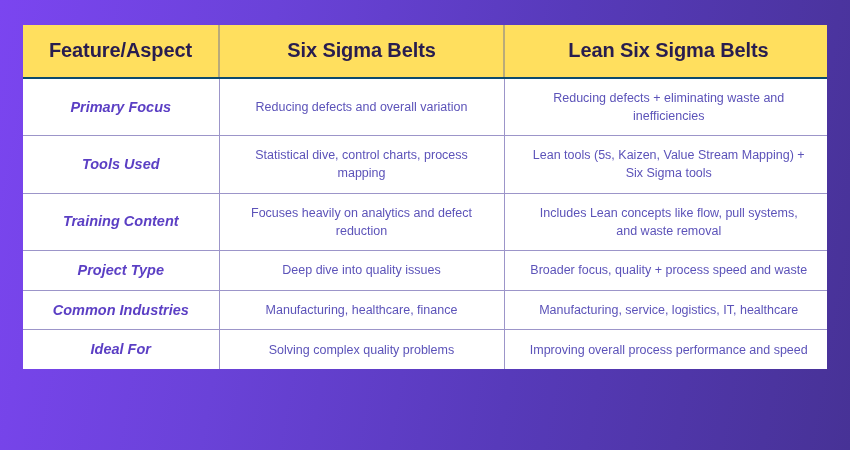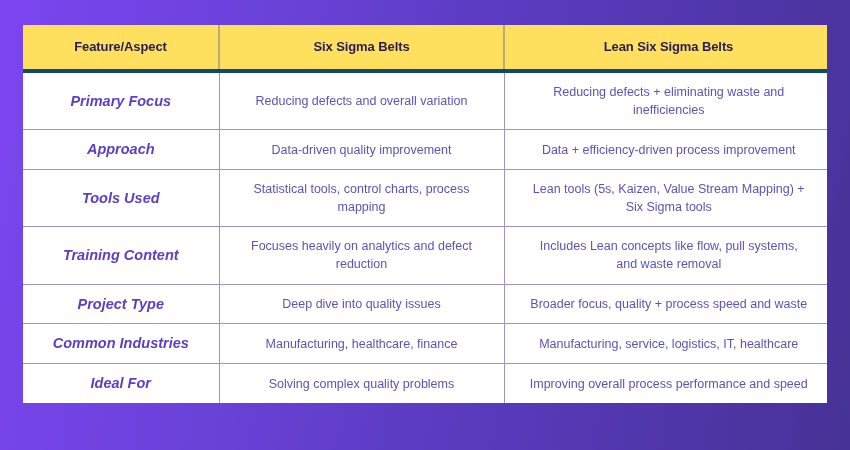--- a/index.html
+++ b/index.html
@@ -31,27 +31,27 @@
     background: #ffffff;
   }
 
   table.comparison col.c1 { width: 196px; }
   table.comparison col.c2 { width: 285px; }
   table.comparison col.c3 { width: 323px; }
 
   thead th {
     background: #ffdf5e;
     color: #281d4f;
-    font-size: 13px;
+    font-size: 20px;
     font-weight: bold;
     letter-spacing: -0.1px;
     text-align: center;
     padding: 14px 8px 15px 8px;
     border-right: 2px solid #b9ab79;
-    border-bottom: 4px solid #0c4a6e;
+    border-bottom: 2px solid #0c4a6e;
     box-sizing: border-box;
   }
   thead th:last-child { border-right: none; padding-left: 13px; }
 
   tbody td {
     border-right: 1.5px solid #9c95c9;
     border-bottom: 1.5px solid #9c95c9;
     box-sizing: border-box;
     vertical-align: middle;
     text-align: center;
@@ -96,27 +96,22 @@
         <th>Lean Six Sigma Belts</th>
       </tr>
     </thead>
     <tbody>
       <tr>
         <td class="row-label">Primary Focus</td>
         <td class="cell">Reducing defects and overall variation</td>
         <td class="cell wide">Reducing defects + eliminating waste and inefficiencies</td>
       </tr>
       <tr>
-        <td class="row-label">Approach</td>
-        <td class="cell">Data-driven quality improvement</td>
-        <td class="cell wide">Data + efficiency-driven process improvement</td>
-      </tr>
-      <tr>
         <td class="row-label">Tools Used</td>
-        <td class="cell">Statistical tools, control charts, process mapping</td>
+        <td class="cell">Statistical dive, control charts, process mapping</td>
         <td class="cell wide">Lean tools (5s, Kaizen, Value Stream Mapping) + Six Sigma tools</td>
       </tr>
       <tr>
         <td class="row-label">Training Content</td>
         <td class="cell">Focuses heavily on analytics and defect reduction</td>
         <td class="cell wide">Includes Lean concepts like flow, pull systems, and waste removal</td>
       </tr>
       <tr>
         <td class="row-label">Project Type</td>
         <td class="cell">Deep dive into quality issues</td>

